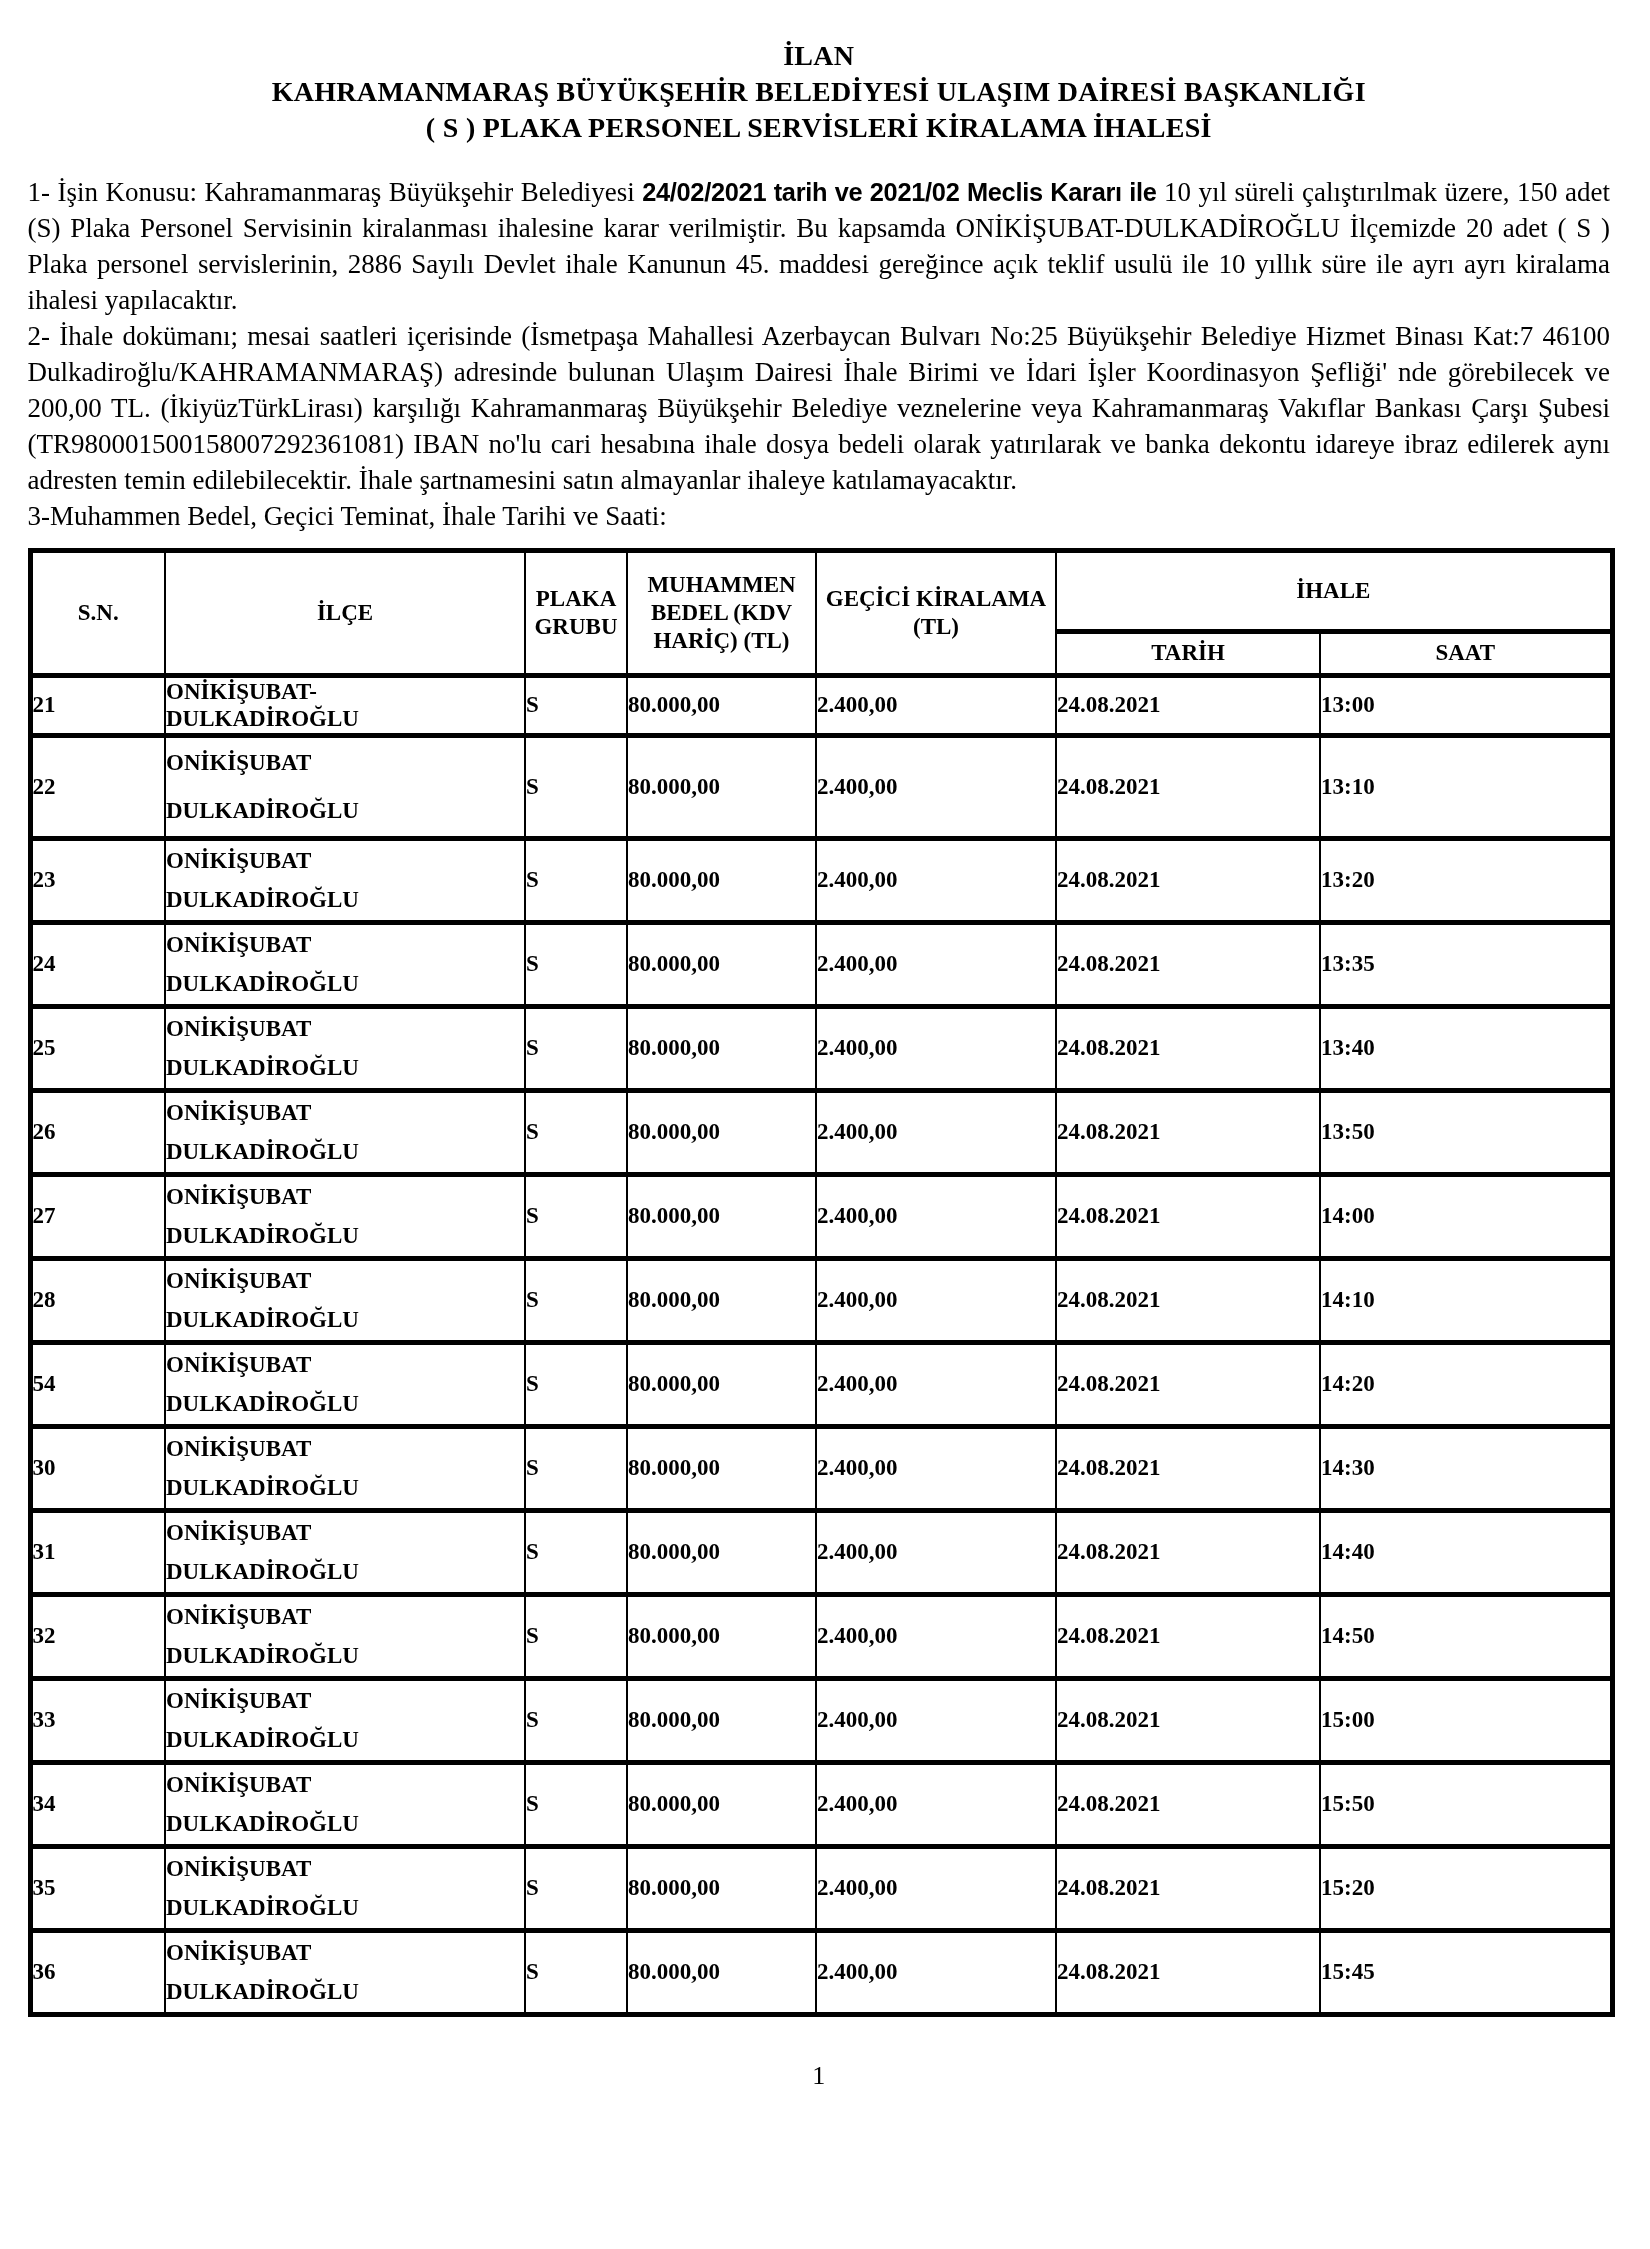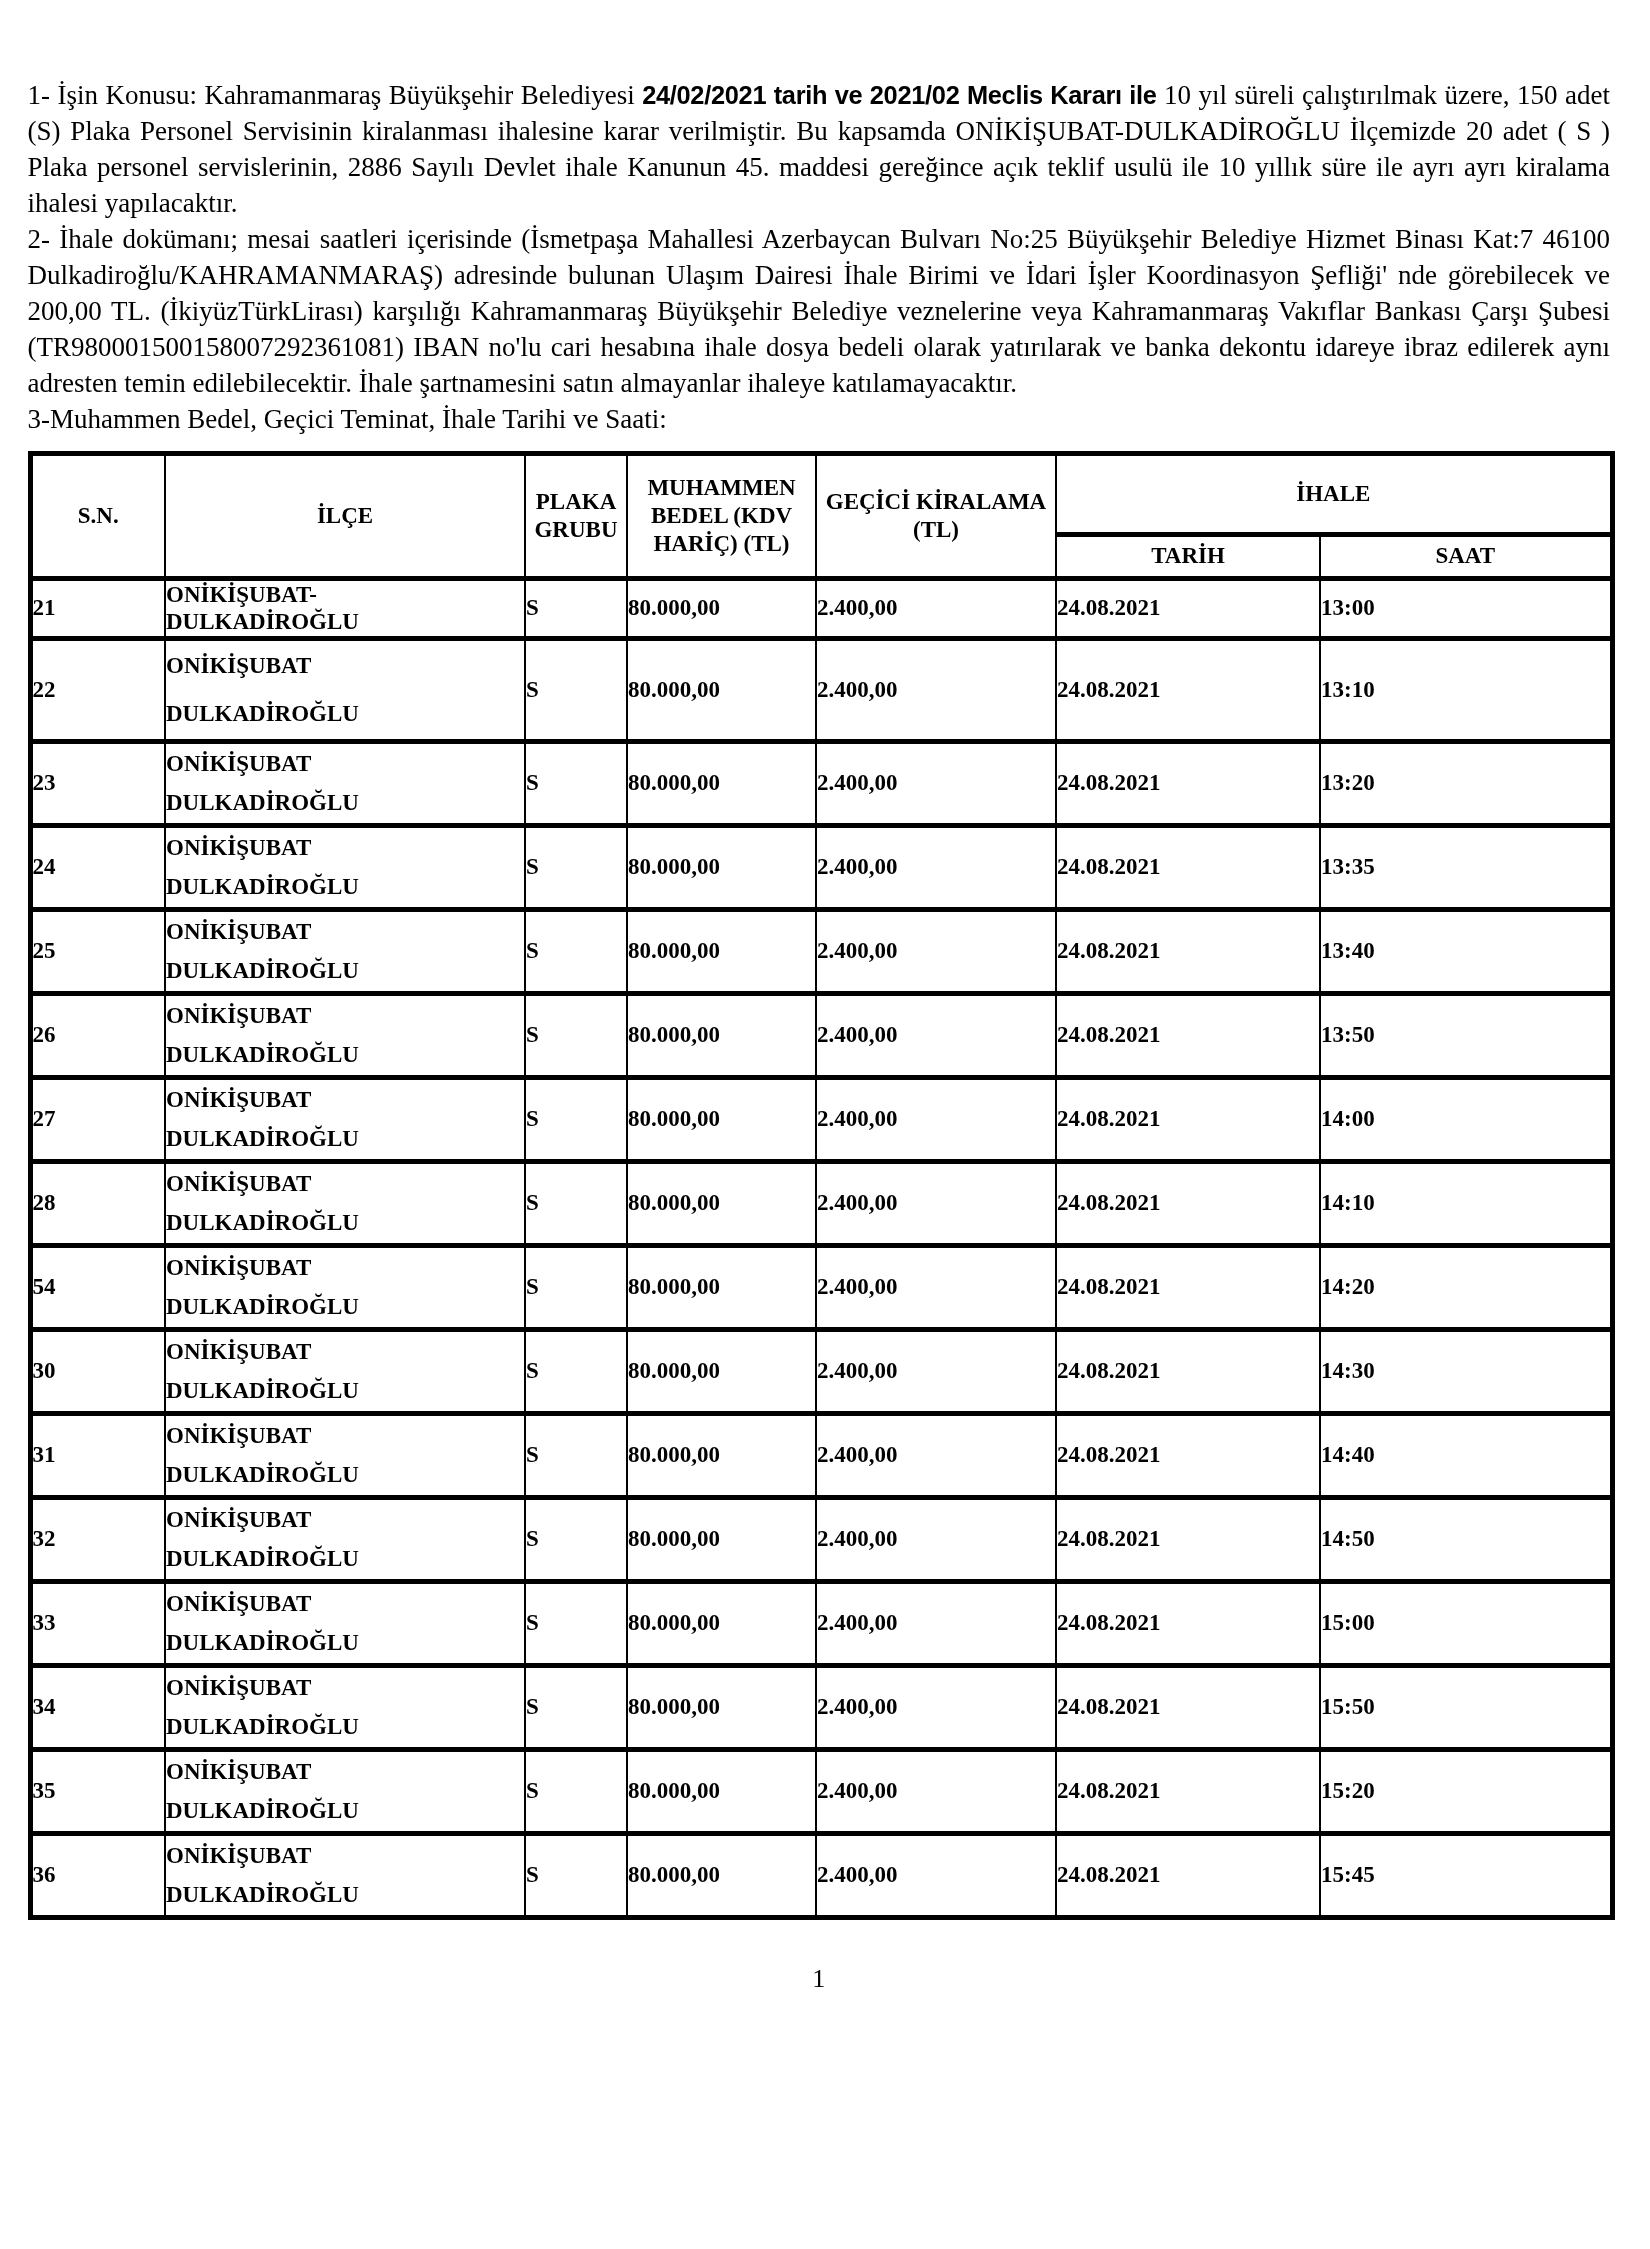--- a/index.html
+++ b/index.html
@@ -23,21 +23,21 @@
   
   .title-block {
     text-align: center;
     font-weight: bold;
     font-size: 28px;
     line-height: 36px;
     letter-spacing: 0.3px;
   }
   
   .body-text {
-    margin-top: 39px;
+    margin-top: 28px;
     font-size: 27px;
     line-height: 36px;
     text-align: justify;
   }
   .body-text p { margin: 0; }
   .hl {
     font-family: "Liberation Sans", sans-serif;
     font-weight: 700;
     font-size: 25.4px;
     letter-spacing: -0.3px;
@@ -94,20 +94,25 @@
     text-align: center;
     margin-top: 44px;
     font-size: 26px;
   }
 </style>
 </head>
 <body>
 
 <div class="page">
 
+  <div class="title-block">
+    <div>İLAN</div>
+    <div>KAHRAMANMARAŞ BÜYÜKŞEHİR BELEDİYESİ ULAŞIM DAİRESİ BAŞKANLIĞI</div>
+    <div>( S )  PLAKA PERSONEL SERVİSLERİ KİRALAMA İHALESİ</div>
+  </div>
 
   <div class="body-text">
     <p><span>1- İşin Konusu: Kahramanmaraş Büyükşehir Belediyesi </span><span class="hl">24/02/2021 tarih ve 2021/02 Meclis Kararı ile</span><span> 10 yıl süreli çalıştırılmak üzere, 150 adet (S) Plaka Personel Servisinin kiralanması ihalesine karar verilmiştir. Bu kapsamda ONİKİŞUBAT-DULKADİROĞLU İlçemizde 20 adet  ( S ) Plaka personel servislerinin, 2886 Sayılı Devlet ihale Kanunun 45. maddesi gereğince açık teklif usulü ile 10 yıllık süre ile ayrı ayrı kiralama ihalesi yapılacaktır.</span></p>
     <p>2- İhale dokümanı; mesai saatleri içerisinde (İsmetpaşa Mahallesi Azerbaycan Bulvarı No:25 Büyükşehir Belediye Hizmet Binası Kat:7 46100 Dulkadiroğlu/KAHRAMANMARAŞ) adresinde bulunan Ulaşım Dairesi İhale Birimi ve İdari İşler Koordinasyon Şefliği' nde görebilecek ve 200,00 TL. (İkiyüzTürkLirası) karşılığı Kahramanmaraş Büyükşehir Belediye veznelerine veya Kahramanmaraş Vakıflar Bankası Çarşı Şubesi (TR980001500158007292361081) IBAN no'lu cari hesabına ihale dosya bedeli olarak yatırılarak ve banka dekontu idareye ibraz edilerek aynı adresten temin edilebilecektir. İhale şartnamesini satın almayanlar ihaleye katılamayacaktır.</p>
     <p>3-Muhammen Bedel, Geçici Teminat, İhale Tarihi ve Saati:</p>
   </div>
 
   <table class="ihale-table">
     <colgroup>
       <col style="width:135px">

